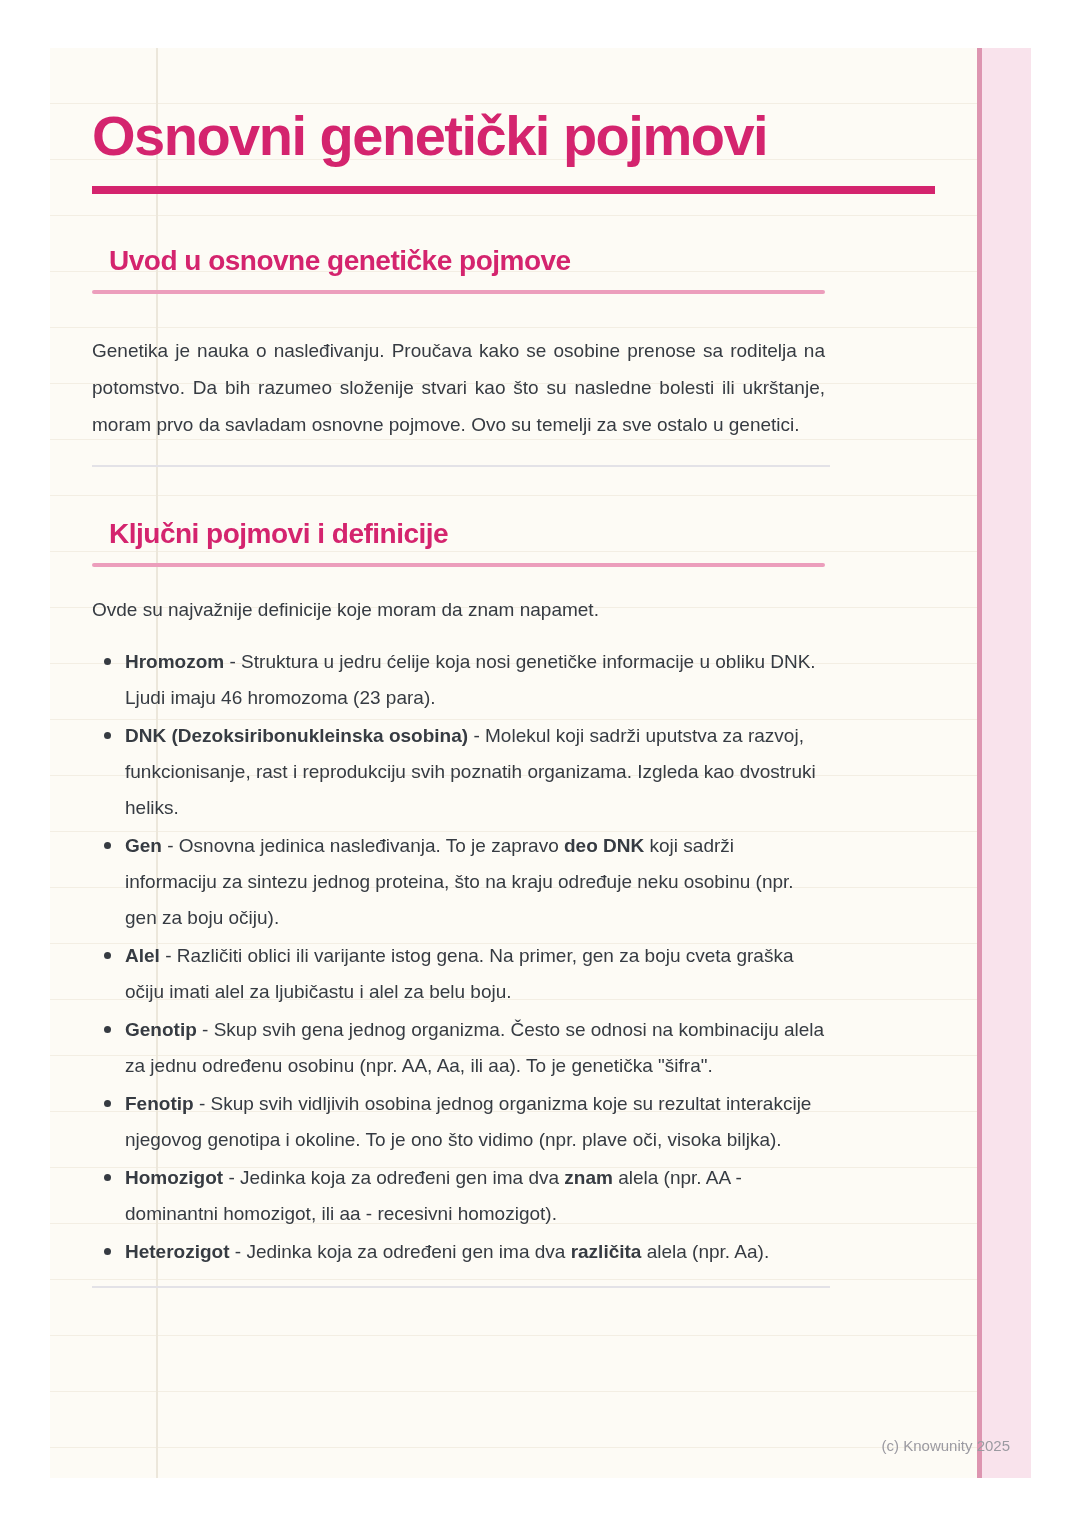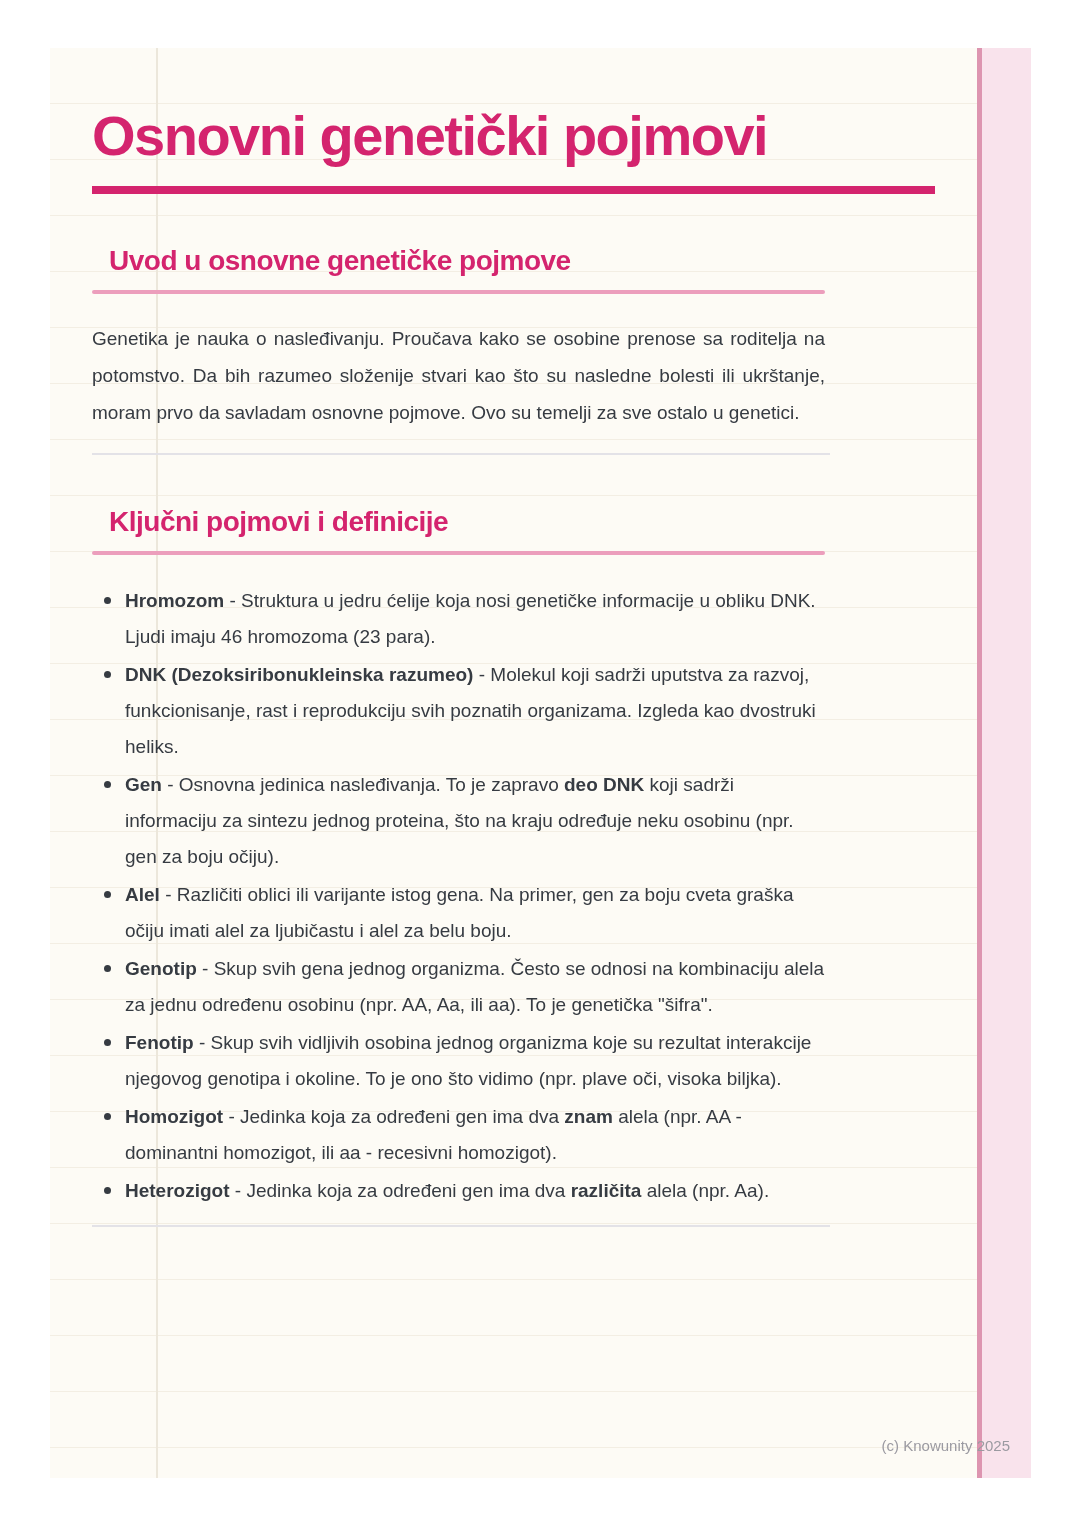--- a/index.html
+++ b/index.html
@@ -71,21 +71,21 @@
 
   .rule-light {
     margin-top: 12px;
     width: 733px;
     height: 4px;
     border-radius: 2px;
     background: var(--rule-light, #ec9ebc);
   }
 
   .lead-paragraph {
-    margin-top: 26px;
+    margin-top: 38px;
     width: 733px;
     font-size: 19px;
     line-height: 37px;
     text-align: justify;
     color: var(--text, #363b42);
   }
 
   .intro-line {
     margin-top: 24px;
     width: 740px;
@@ -95,21 +95,21 @@
   }
 
   .section-divider {
     margin-top: 22px;
     width: 738px;
     height: 2px;
     background: var(--divider, #e3e2e7);
   }
 
   .definitions {
-    margin-top: 28px;
+    margin-top: 16px;
     width: 738px;
     list-style: none;
     font-size: 19px;
     line-height: 36px;
     color: var(--text, #363b42);
   }
   .definitions li {
     position: relative;
     padding-left: 33px;
     margin-bottom: 2px;
@@ -154,24 +154,25 @@
       <h2 class="section-heading">Uvod u osnovne genetičke pojmove</h2>
       <div class="rule-light"></div>
       <p class="lead-paragraph">Genetika je nauka o nasleđivanju. Proučava kako se osobine prenose sa roditelja na potomstvo. Da bih razumeo složenije stvari kao što su nasledne bolesti ili ukrštanje, moram prvo da savladam osnovne pojmove. Ovo su temelji za sve ostalo u genetici.</p>
     </section>
 
     <div class="section-divider"></div>
 
     <section>
       <h2 class="section-heading">Ključni pojmovi i definicije</h2>
       <div class="rule-light"></div>
+      <p class="intro-line">Ovde su najvažnije definicije koje moram da znam napamet.</p>
 
       <ul class="definitions">
           <li><strong>Hromozom</strong><span> - Struktura u jedru ćelije koja nosi genetičke informacije u obliku DNK. Ljudi imaju 46 hromozoma (23 para).</span></li>
-          <li><strong>DNK (Dezoksiribonukleinska razumeo)</strong><span> - Molekul koji sadrži uputstva za razvoj, funkcionisanje, rast i reprodukciju svih poznatih organizama. Izgleda kao dvostruki heliks.</span></li>
+          <li><strong>DNK (Dezoksiribonukleinska osobina)</strong><span> - Molekul koji sadrži uputstva za razvoj, funkcionisanje, rast i reprodukciju svih poznatih organizama. Izgleda kao dvostruki heliks.</span></li>
           <li><strong>Gen</strong><span> - Osnovna jedinica nasleđivanja. To je zapravo </span><strong>deo DNK</strong><span> koji sadrži informaciju za sintezu jednog proteina, što na kraju određuje neku osobinu (npr. gen za boju očiju).</span></li>
           <li><strong>Alel</strong><span> - Različiti oblici ili varijante istog gena. Na primer, gen za boju cveta graška očiju imati alel za ljubičastu i alel za belu boju.</span></li>
           <li><strong>Genotip</strong><span> - Skup svih gena jednog organizma. Često se odnosi na kombinaciju alela za jednu određenu osobinu (npr. AA, Aa, ili aa). To je genetička "šifra".</span></li>
           <li><strong>Fenotip</strong><span> - Skup svih vidljivih osobina jednog organizma koje su rezultat interakcije njegovog genotipa i okoline. To je ono što vidimo (npr. plave oči, visoka biljka).</span></li>
           <li><strong>Homozigot</strong><span> - Jedinka koja za određeni gen ima dva </span><strong>znam</strong><span> alela (npr. AA - dominantni homozigot, ili aa - recesivni homozigot).</span></li>
           <li><strong>Heterozigot</strong><span> - Jedinka koja za određeni gen ima dva </span><strong>različita</strong><span> alela (npr. Aa).</span></li>
         </ul>
     </section>
 
     <div class="section-divider bottom-divider"></div>

